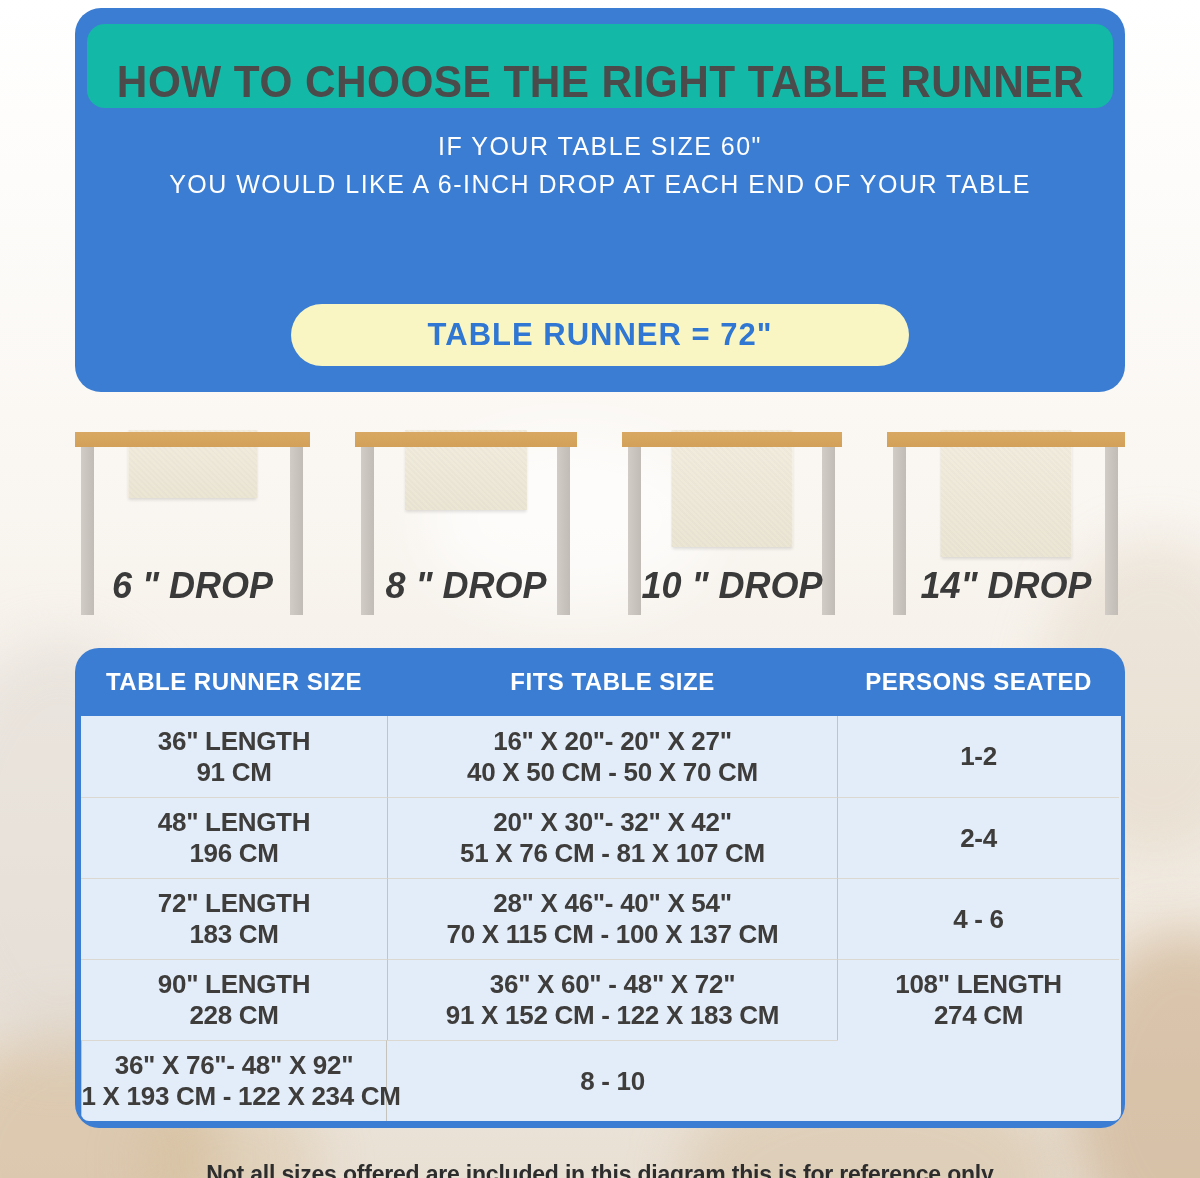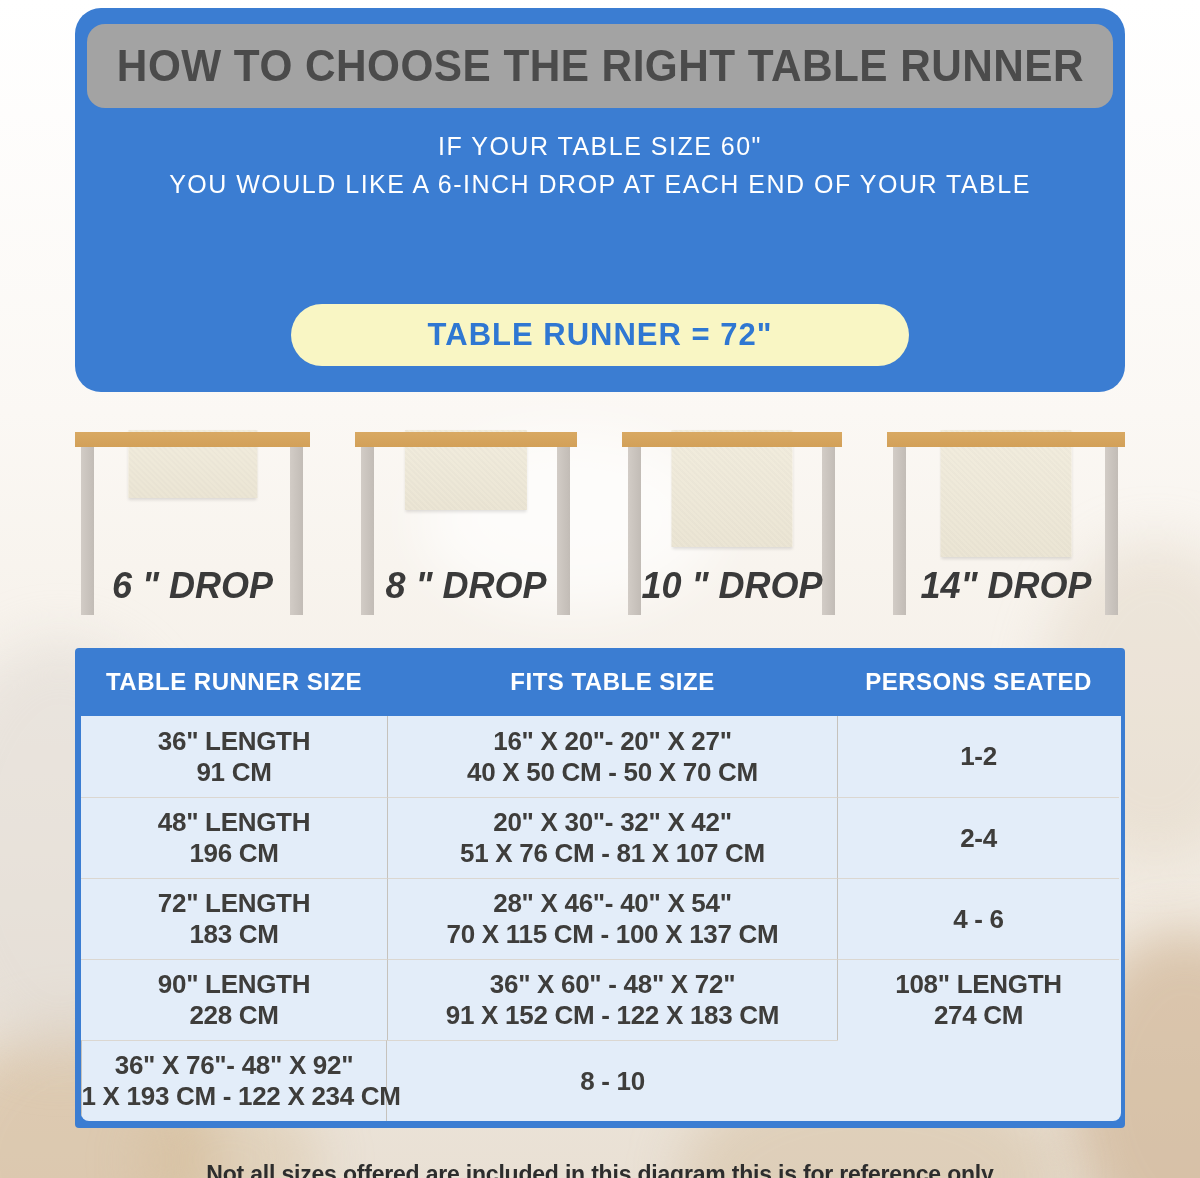--- a/index.html
+++ b/index.html
@@ -18,22 +18,22 @@
   .b6{left:140px;top:1090px;width:180px;height:140px;background:rgba(210,182,144,0.35);}
   .b7{left:420px;top:430px;width:300px;height:180px;background:rgba(255,255,255,0.65);}
 
   
   .top-panel{
     position:absolute;left:75px;top:8px;width:1050px;height:384px;
     background:#3b7dd2;border-radius:26px;box-sizing:border-box;
   }
   .title-box{
     position:absolute;left:12px;top:16px;right:12px;height:84px;
-    background:#a3a3a3;border-radius:18px;
-    display:flex;align-items:center;justify-content:center;
+    background:#14b8a6;border-radius:18px;
+    display:flex;align-items:flex-end;justify-content:center;
   }
   .page-title{
     font-size:45px;font-weight:bold;color:#4b4b4b;letter-spacing:0.5px;
     transform:scaleX(0.94);white-space:nowrap;
   }
   .sub{
     position:absolute;left:0;width:100%;text-align:center;
     color:#ffffff;font-size:25px;font-weight:400;letter-spacing:1.5px;white-space:nowrap;
   }
   .sub1{top:124px;}
@@ -75,21 +75,21 @@
   }
   .r6{height:68px;} .r8{height:80px;} .r10{height:117px;} .r14{height:127px;}
   .drop-label{
     position:absolute;bottom:28px;left:0;width:100%;text-align:center;
     font-size:36px;font-weight:bold;font-style:italic;color:#3a3a3a;white-space:nowrap;
   }
 
   
   .size-panel{
     position:absolute;left:75px;top:648px;width:1050px;height:480px;
-    background:#3b7dd2;border-radius:4px;box-sizing:border-box;
+    background:#3b7dd2;border-radius:24px;box-sizing:border-box;
     padding:0 4px 7px 6px;
   }
   .size-head{
     height:68px;display:grid;grid-template-columns:306px 451px 281px;align-items:center;
   }
   .size-head .h{
     text-align:center;color:#ffffff;font-weight:bold;font-size:24px;letter-spacing:0.5px;white-space:nowrap;
   }
   .size-body{
     display:grid;grid-template-columns:306px 451px 281px;grid-auto-rows:81px;

